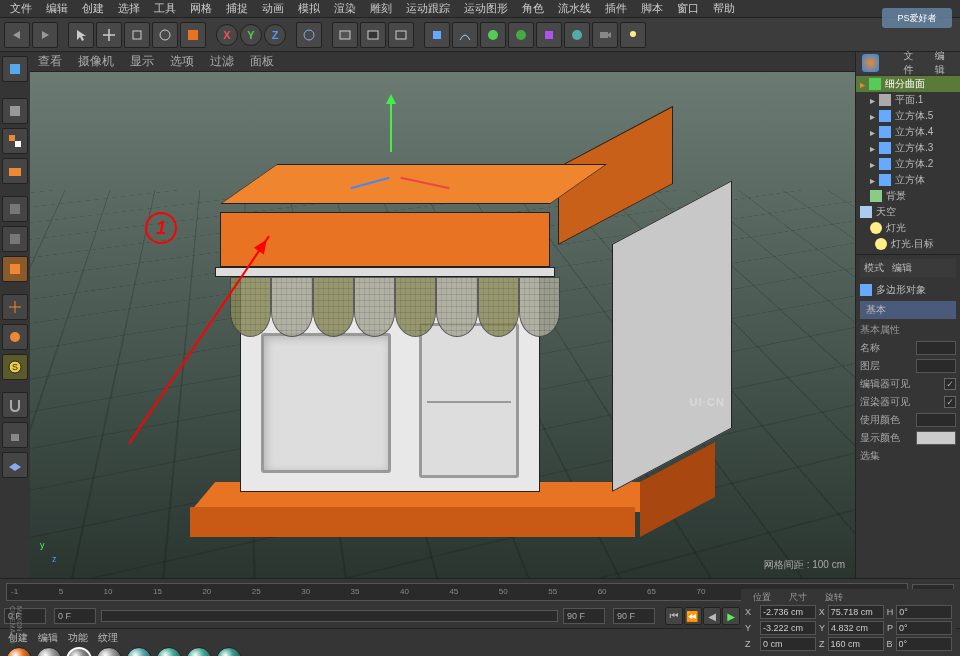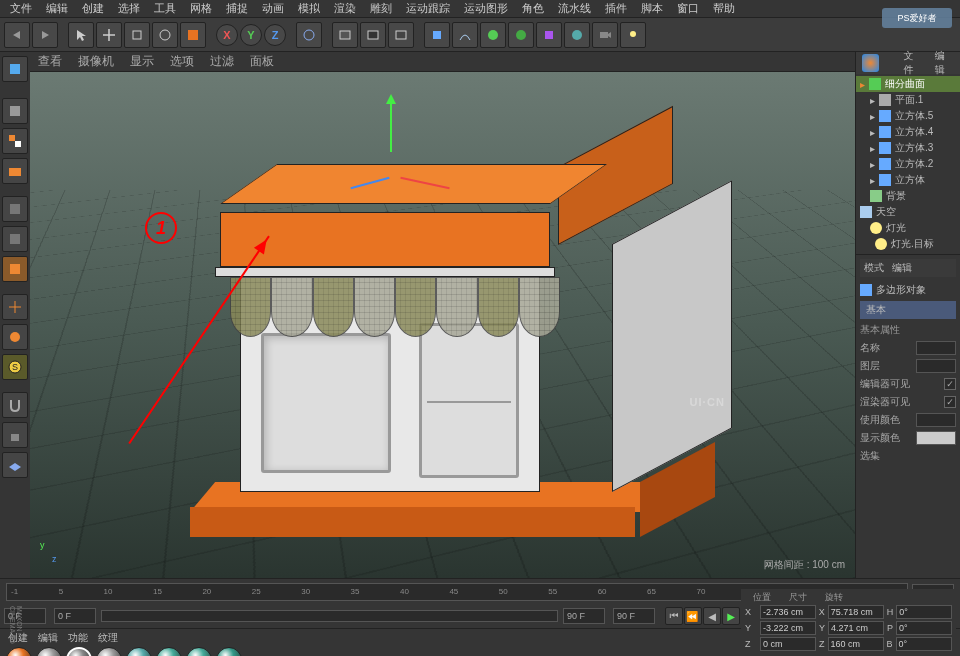--- a/index.html
+++ b/index.html
@@ -614,21 +614,21 @@
         <div class="coord-field">-2.736 cm</div>
         <span>X</span>
         <div class="coord-field">75.718 cm</div>
         <span>H</span>
         <div class="coord-field">0°</div>
       </div>
     <div class="coords-row">
         <span>Y</span>
         <div class="coord-field">-3.222 cm</div>
         <span>Y</span>
-        <div class="coord-field">4.271 cm</div>
+        <div class="coord-field">4.832 cm</div>
         <span>P</span>
         <div class="coord-field">0°</div>
       </div>
     <div class="coords-row">
         <span>Z</span>
         <div class="coord-field">0 cm</div>
         <span>Z</span>
         <div class="coord-field">160 cm</div>
         <span>B</span>
         <div class="coord-field">0°</div>

